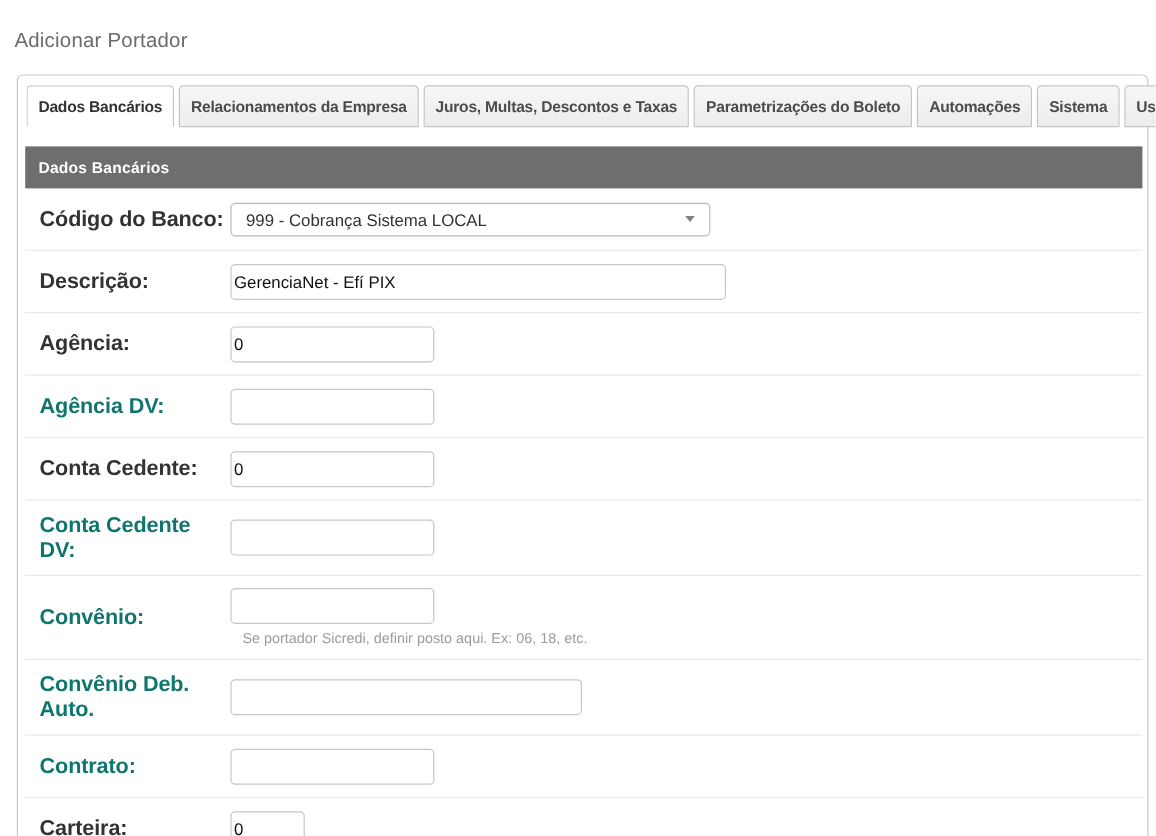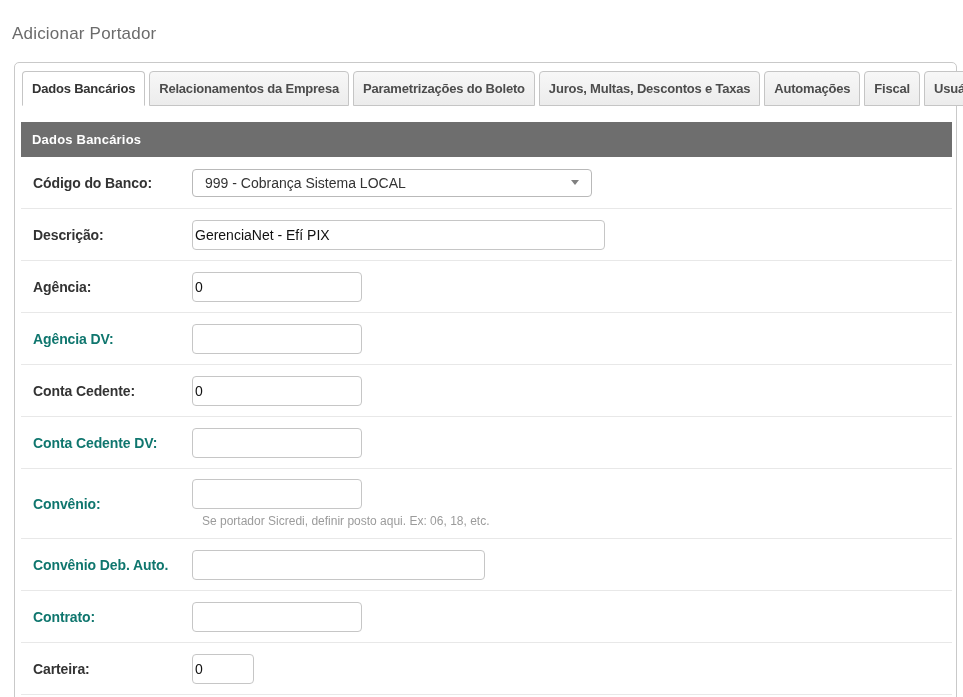--- a/index.html
+++ b/index.html
@@ -18,21 +18,21 @@
     letter-spacing:-0.2px; }
   .tab.active { background:#fff; border-bottom-color:#fff; color:#333; }
   
   .section-bar { margin:16px 4px 0 6px; background:#6e6e6e; color:#fff;
     font-size:13px; font-weight:bold; padding:10px 11px; letter-spacing:.2px; }
   
   .rows { margin:0 4px 0 6px; }
   .row { display:flex; align-items:center; min-height:52px;
     border-bottom:1px solid #e8e8e8; padding:10px 0; }
   .row-label { width:171px; flex-shrink:0; padding-left:12px;
-    font-size:14px; font-weight:bold; color:#333; letter-spacing:-0.1px; }
+    font-size:18px; font-weight:bold; color:#333; letter-spacing:-0.1px; }
   .row-label.optional { font-weight:700; color:#0f766e; }
   .field { display:flex; flex-direction:column; }
   .text-input { height:30px; border:1px solid #c6c6c6; border-radius:4px;
     padding:0 2px; font-size:14px; color:#111;
     font-family:"Liberation Sans", sans-serif; outline:none; background:#fff; }
   .text-input.small  { width:62px; }
   .text-input.medium { width:170px; }
   .text-input.wide   { width:293px; }
   .text-input.large  { width:413px; }
   .select-box { width:400px; height:28px; border:1px solid #b9b9b9;
@@ -50,30 +50,30 @@
 
 <div class="panel">
   <div class="tab-bar">
       <div class="tab active">
     <span>Dados Bancários</span>
   </div>
       <div class="tab">
     <span>Relacionamentos da Empresa</span>
   </div>
       <div class="tab">
-    <span>Parametrizações do Boleto</span>
+    <span>Juros, Multas, Descontos e Taxas</span>
   </div>
       <div class="tab">
-    <span>Juros, Multas, Descontos e Taxas</span>
+    <span>Parametrizações do Boleto</span>
   </div>
       <div class="tab">
     <span>Automações</span>
   </div>
       <div class="tab">
-    <span>Fiscal</span>
+    <span>Sistema</span>
   </div>
       <div class="tab">
     <span>Usuários</span>
   </div>
     </div>
   <div class="section-bar">Dados Bancários</div>
   <div class="rows">
       <div class="row">
     <div class="row-label">Código do Banco:</div>
     <div class="field">

